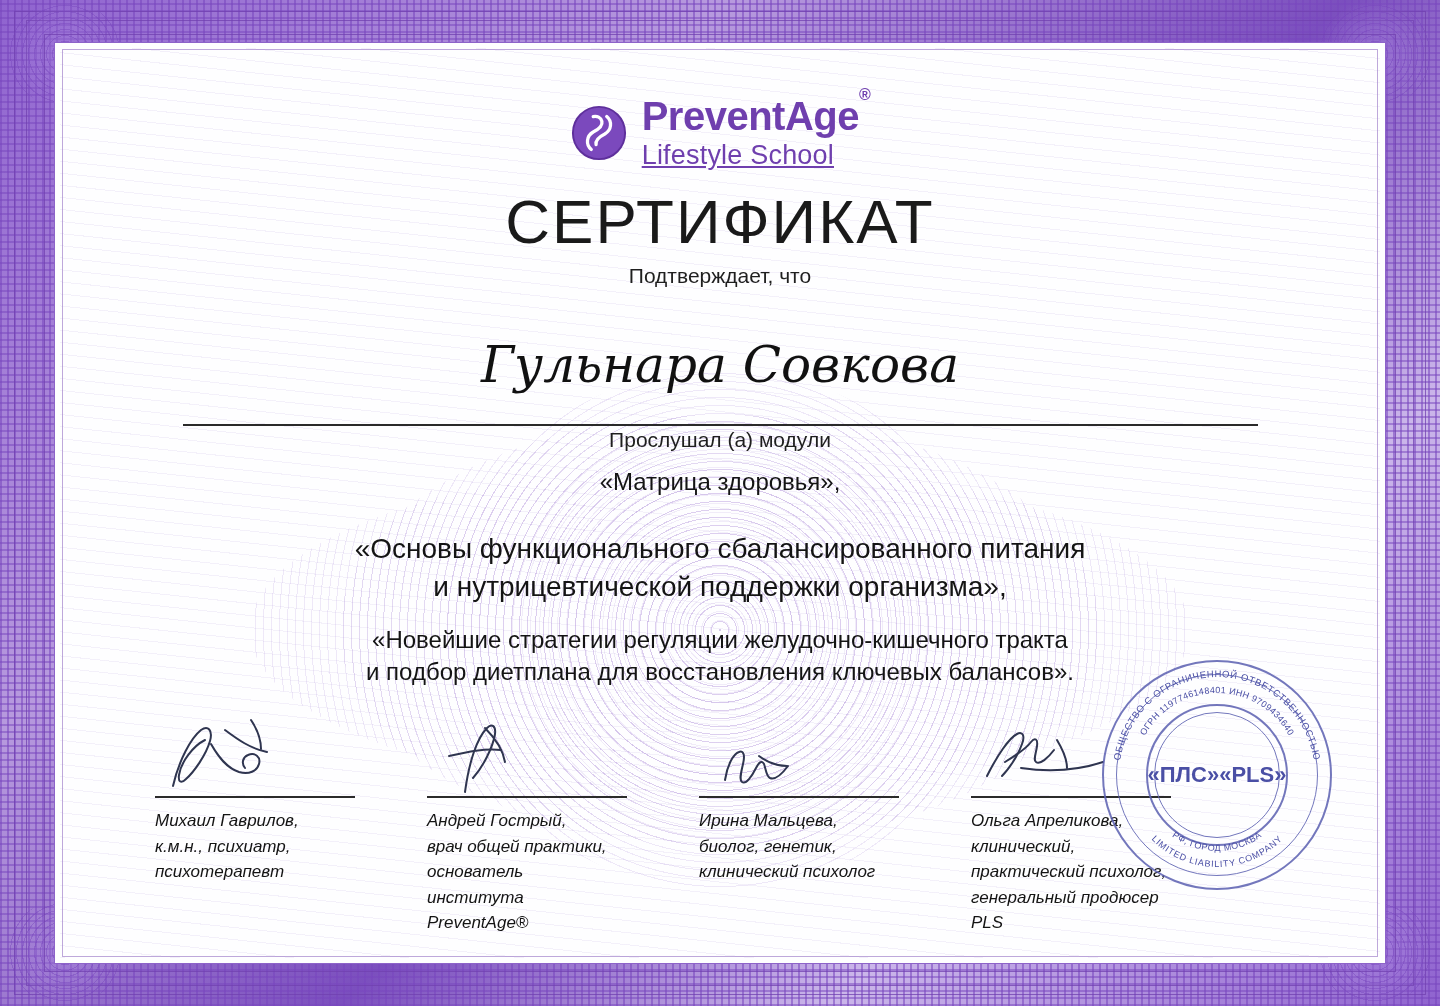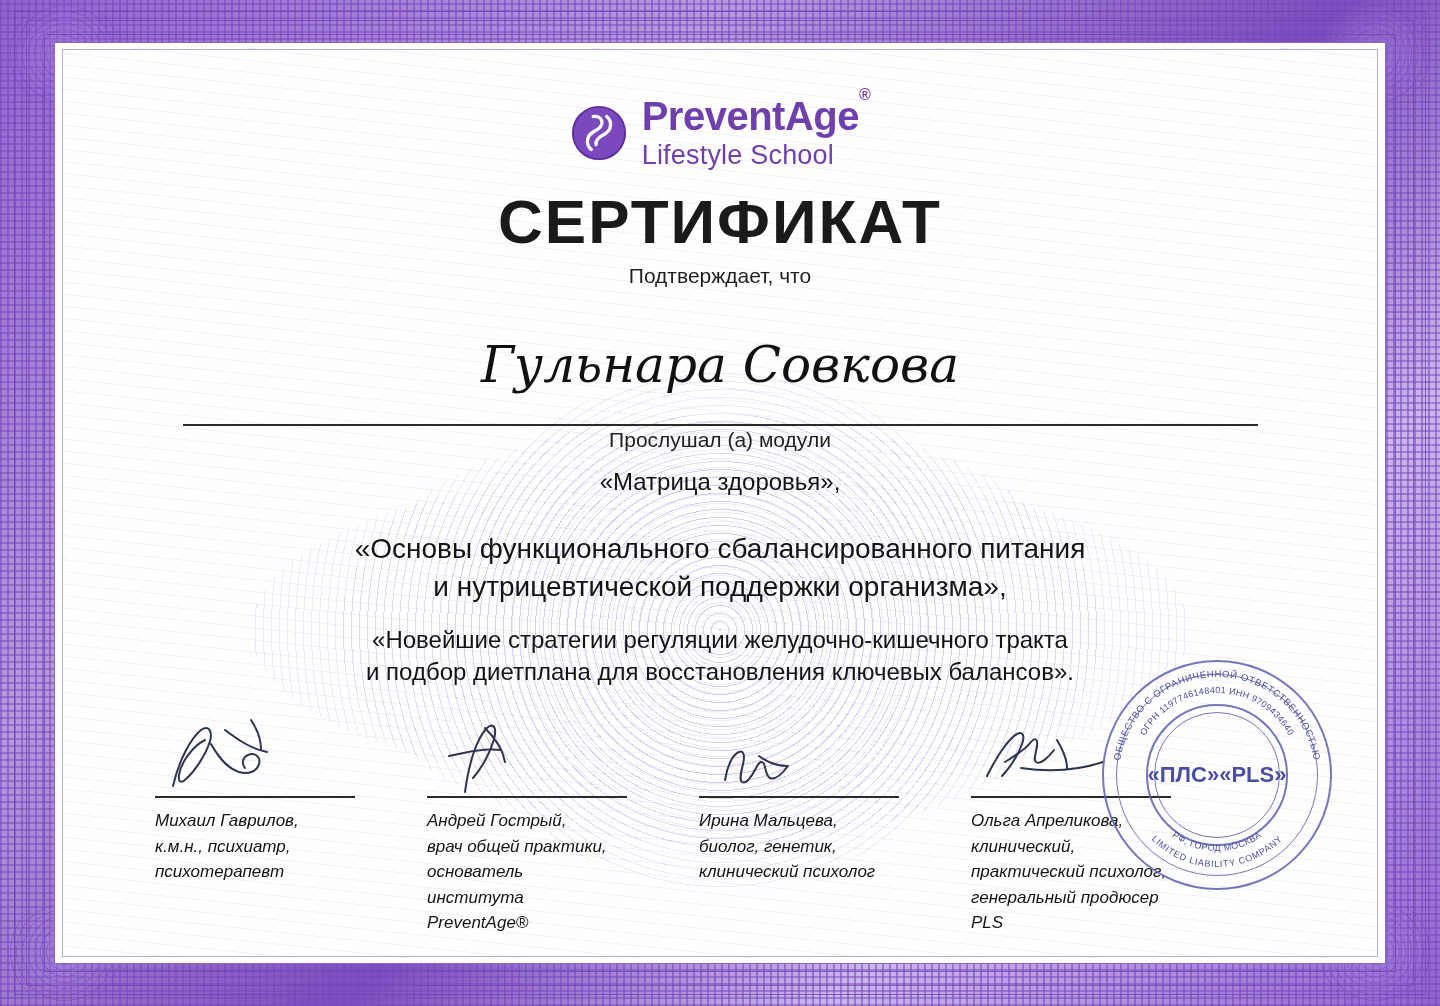--- a/index.html
+++ b/index.html
@@ -118,28 +118,29 @@
     color: #6f3fae;
     letter-spacing: -0.5px;
     white-space: nowrap;
   }
   .logo-title sup { font-size: 16px; top: -16px; position: relative; font-weight: 600; }
   .logo-sub {
     font-size: 27px;
     color: #6f3fae;
     margin-top: 6px;
     letter-spacing: 0.2px;
+    text-decoration: underline;
   }
 
   .main-title {
     position: absolute;
     top: 186px; left: 0; right: 0;
     text-align: center;
     font-size: 62px;
-    font-weight: 700;
+    font-weight: 400;
     letter-spacing: 2px;
     color: #1a1a1a;
   }
   .confirm-line {
     position: absolute;
     top: 264px; left: 0; right: 0;
     text-align: center;
     font-size: 21px;
     color: #1f1f1f;
   }

